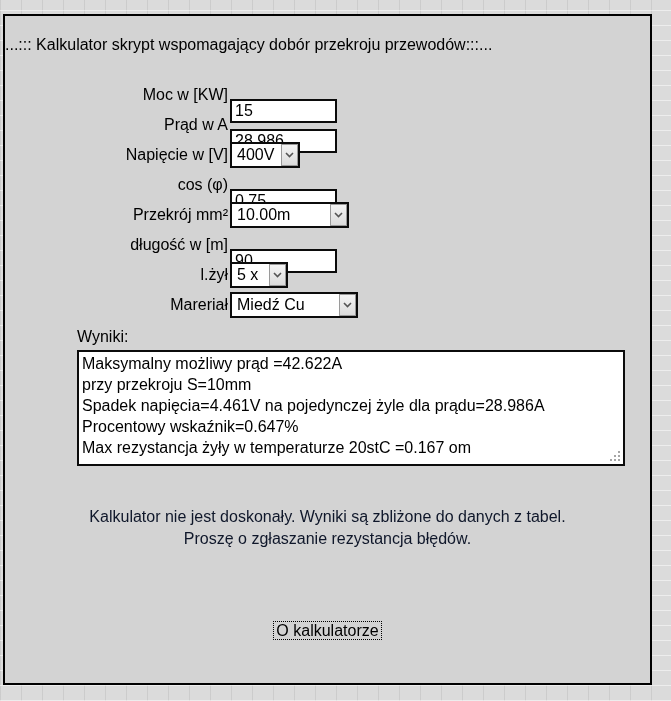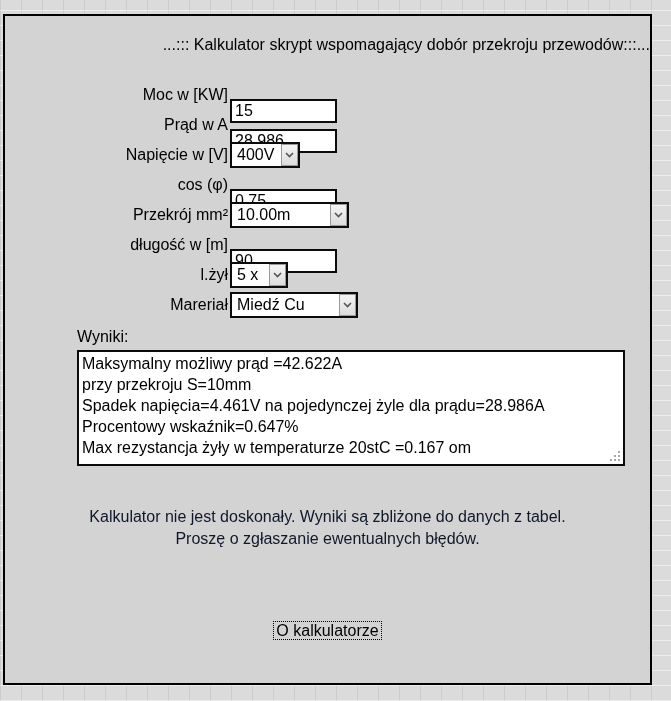--- a/index.html
+++ b/index.html
@@ -13,21 +13,21 @@
   }
   .panel {
     position: absolute;
     left: 3px; top: 14px;
     width: 649px; height: 671px;
     background: #d3d3d3;
     border: 2px solid #000;
   }
   .title {
     margin: 20px 0 26px;
-    text-align: right;
+    text-align: left;
     font-size: 16px;
     color: #000;
   }
   .form-rows { }
   .row {
     display: flex;
     align-items: center;
     height: 30px;
   }
   .lbl {
@@ -215,20 +215,20 @@
     <textarea class="results" spellcheck="false" style="">Maksymalny możliwy prąd =42.622A
 przy przekroju S=10mm
 Spadek napięcia=4.461V na pojedynczej żyle dla prądu=28.986A
 Procentowy wskaźnik=0.647%
 Max rezystancja żyły w temperaturze 20stC =0.167 om</textarea>
     <span class="grip"></span>
   </div>
 
   <div class="note">
     <span>Kalkulator nie jest doskonały. Wyniki są zbliżone do danych z tabel.</span><br>
-    <span>Proszę o zgłaszanie ewentualnych błędów.</span>
+    <span>Proszę o zgłaszanie rezystancja błędów.</span>
   </div>
 
   <div class="about-wrap">
     <a href="#" class="about-link">O kalkulatorze</a>
   </div>
 
 </div>
 
 </body></html>

